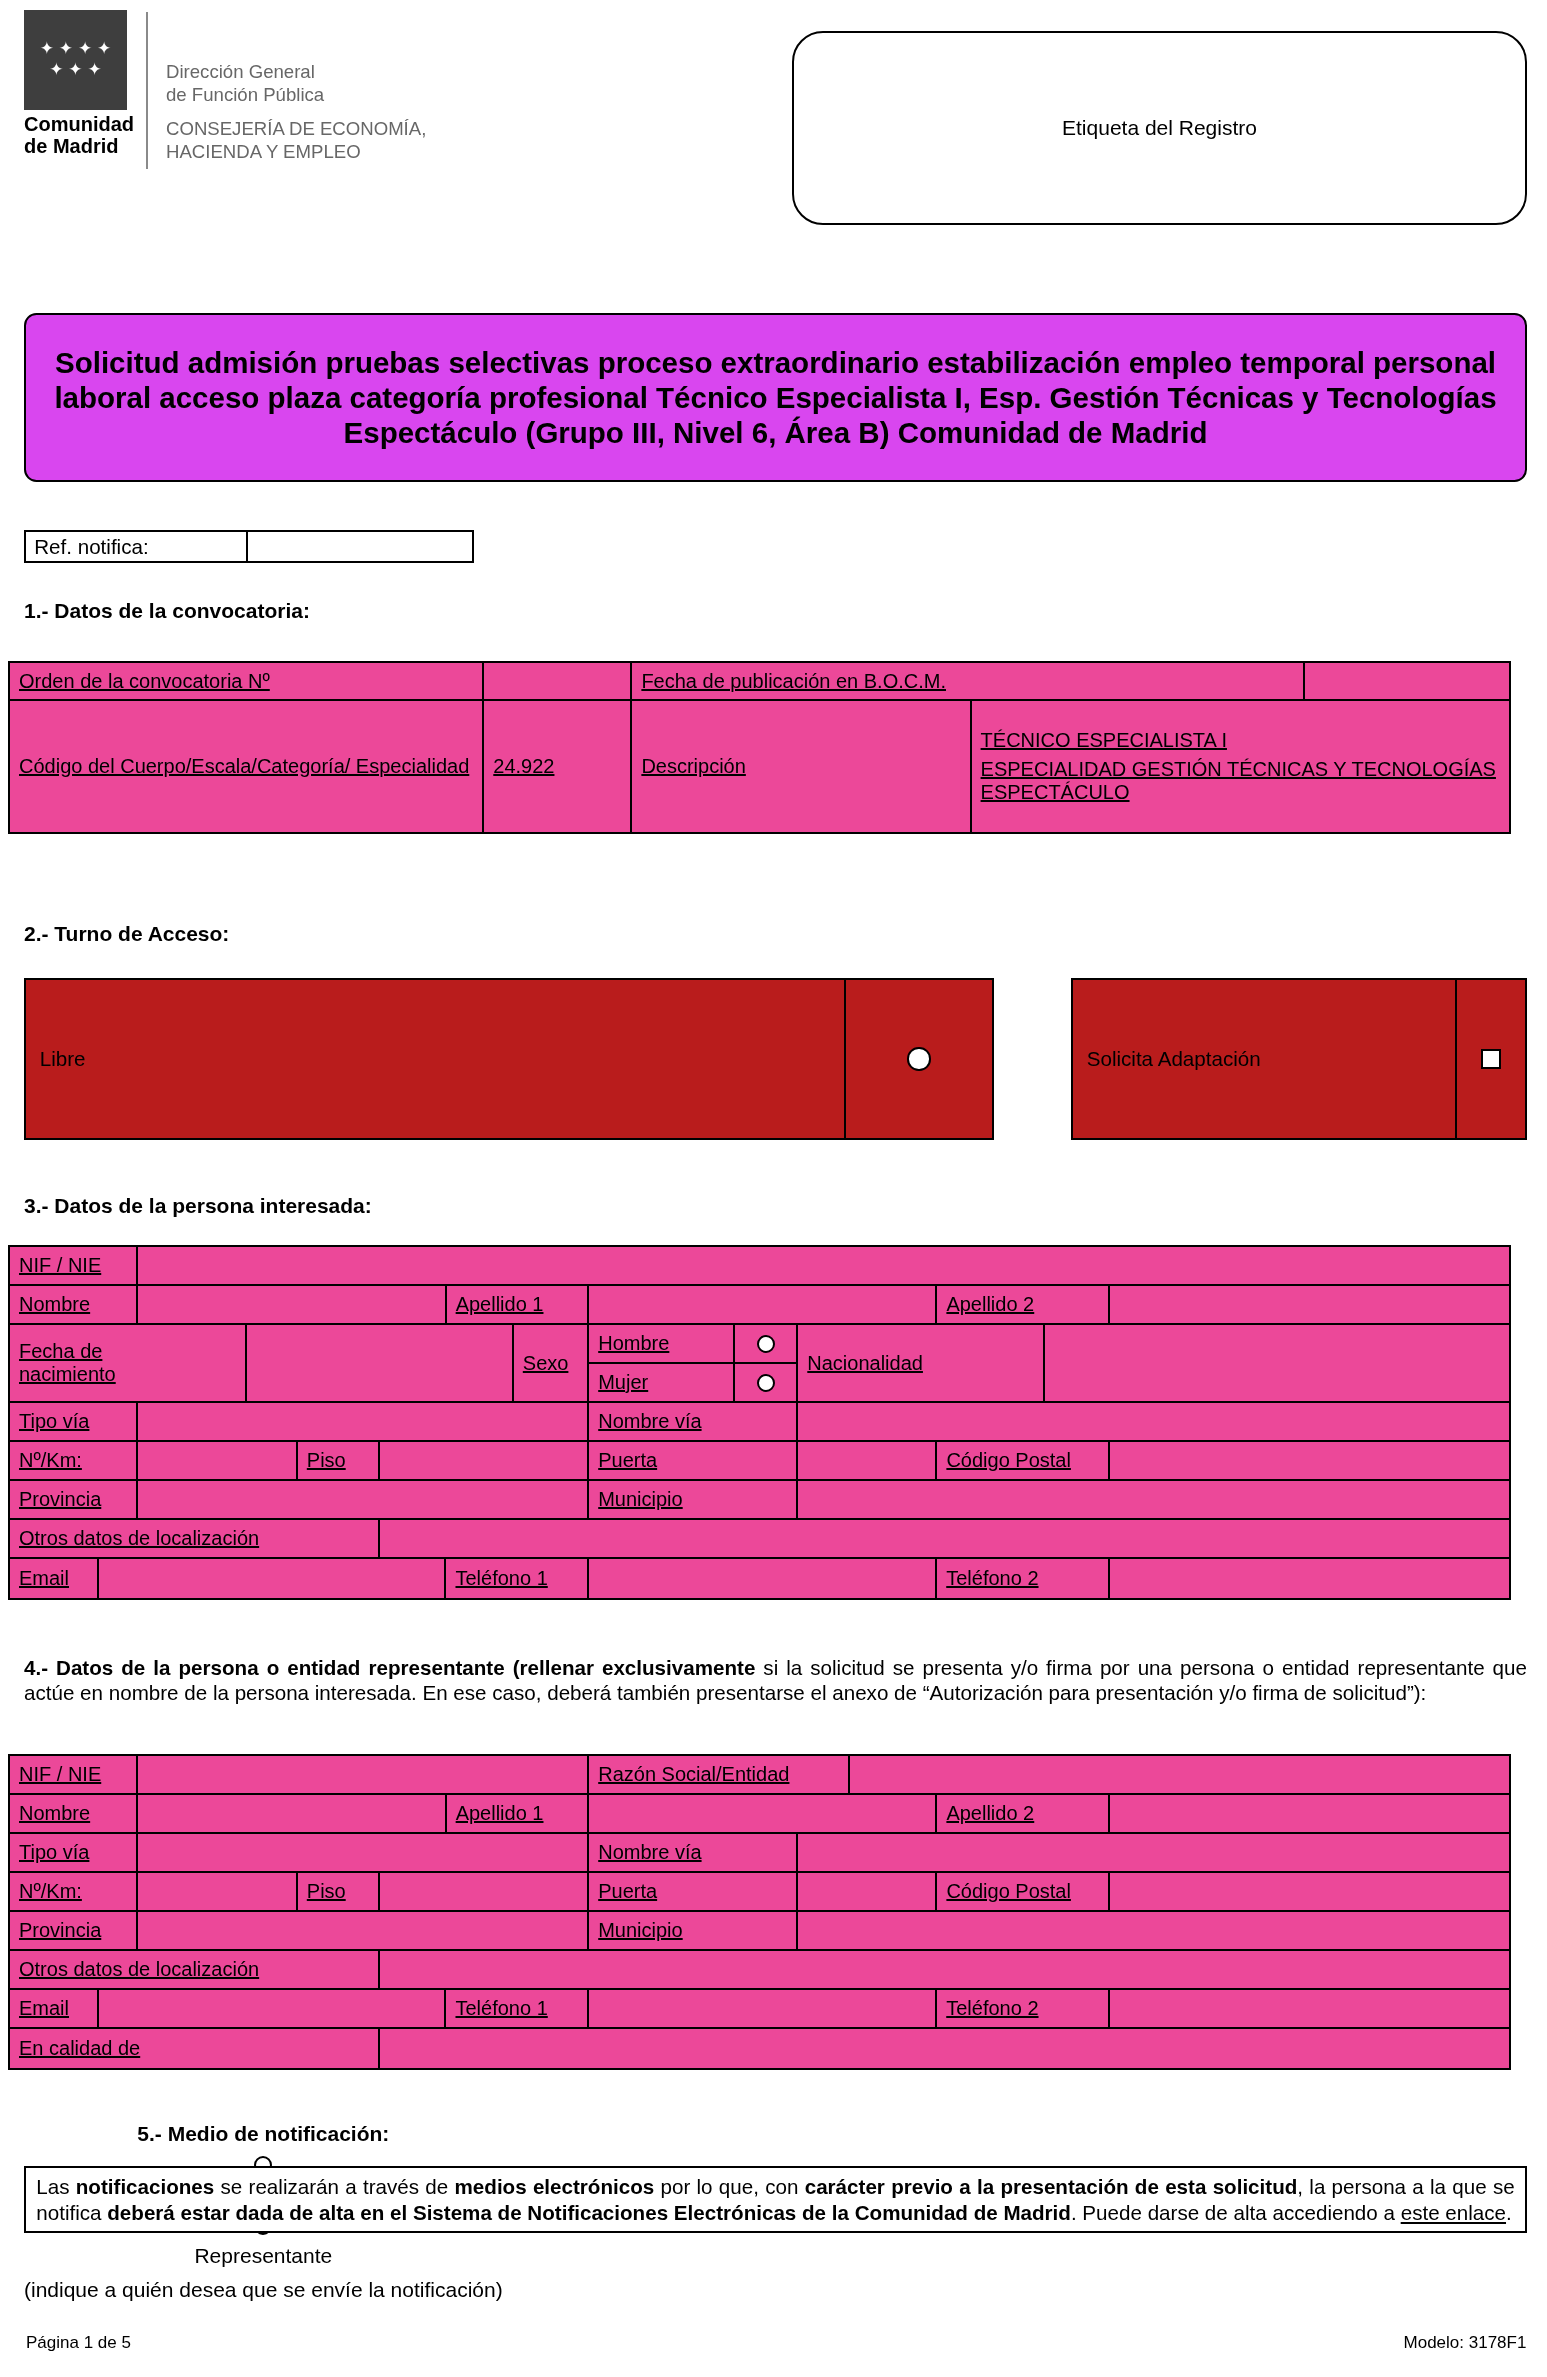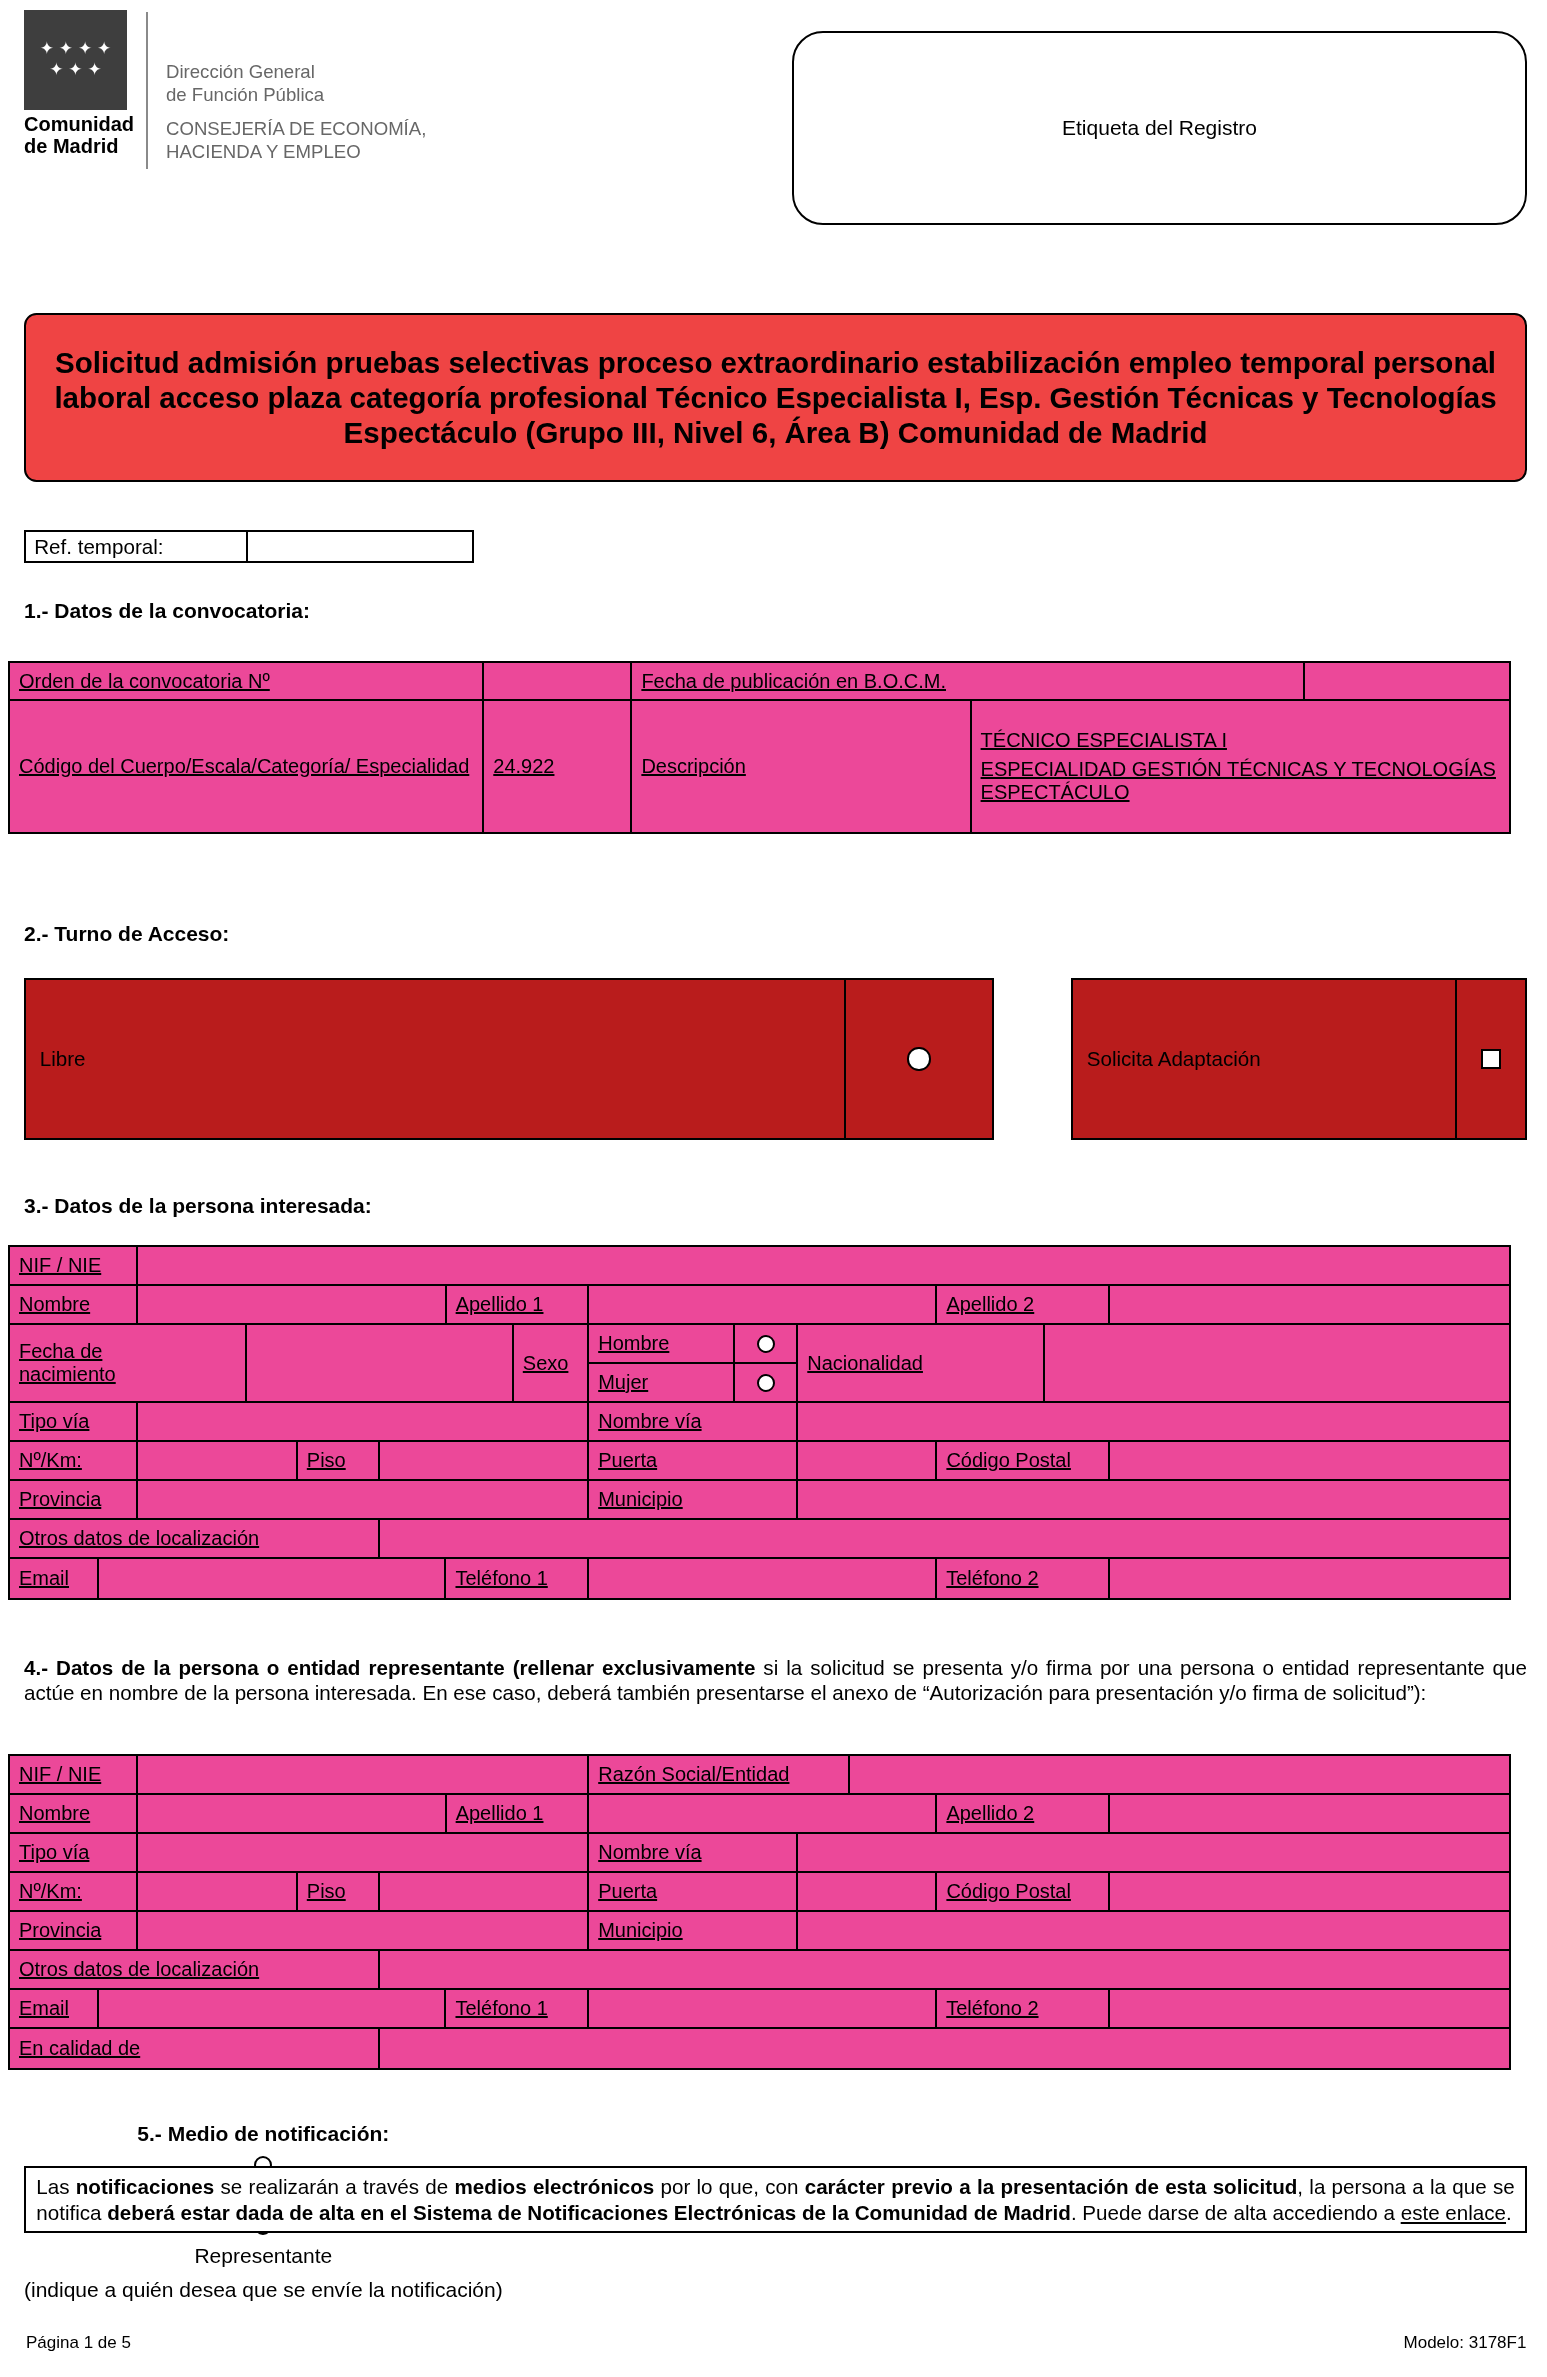--- a/index.html
+++ b/index.html
@@ -10,21 +10,21 @@
   .flag{position:absolute;left:24px;top:9.6px;width:103px;height:100px;background:#3e3e3e;
         display:flex;flex-direction:column;align-items:center;justify-content:center;gap:2.7px;}
   .srow{color:#fff;font-size:17px;letter-spacing:4.8px;text-indent:4.8px;line-height:18.6px;}
   .brand{position:absolute;left:24px;top:113px;font-weight:bold;font-size:20px;line-height:22px;}
   .vline{position:absolute;left:146px;top:12.4px;width:2.1px;height:157px;background:#8a8a8a;}
   .org{position:absolute;left:166px;color:#676767;font-size:18.6px;line-height:23px;}
   .etiqueta{position:absolute;left:792px;top:31px;width:735px;height:194px;border:2.1px solid #000;
             border-radius:31px;display:flex;align-items:center;justify-content:center;font-size:21px;background:#fff;}
 
   
-  .titlebox{position:absolute;left:24px;top:313px;width:1503px;height:169px;background:#ef4444;
+  .titlebox{position:absolute;left:24px;top:313px;width:1503px;height:169px;background:#d946ef;
             border:2.1px solid #000;border-radius:12.4px;display:flex;align-items:center;justify-content:center;
             text-align:center;font-weight:bold;font-size:29.5px;line-height:35px;padding:0 25px;}
 
   
   .refbox{position:absolute;left:24px;top:530px;width:450px;height:33px;border:2.1px solid #000;display:flex;background:#fff;}
   .ref-label{width:222px;border-right:2.1px solid #000;display:flex;align-items:center;padding:0 8.2px;font-size:20.6px;}
   .ref-input{flex:1;}
 
   .sh{position:absolute;left:24px;font-size:21px;font-weight:bold;white-space:nowrap;}
 
@@ -93,21 +93,21 @@
   </div>
   <div class="etiqueta">
     <span>Etiqueta del Registro</span>
   </div>
 
   <div class="titlebox">
     <span>Solicitud admisión pruebas selectivas proceso extraordinario estabilización empleo temporal personal laboral acceso plaza categoría profesional Técnico Especialista I, Esp. Gestión Técnicas y Tecnologías Espectáculo (Grupo III, Nivel 6, Área B) Comunidad de Madrid</span>
   </div>
 
   <div class="refbox">
-    <div class="ref-label">Ref. temporal:</div>
+    <div class="ref-label">Ref. notifica:</div>
     <div class="ref-input"></div>
   </div>
 
   <div class="sh" style="top:599px">1.- Datos de la convocatoria:</div>
   <div class="ftable" style="top:661px">
     <div class="frow" style="height:38px">
       <div class="fcell" style="width:31.64%">Orden de la convocatoria Nº</div>
       <div class="fcell" style="width:9.88%"></div>
       <div class="fcell" style="width:44.90%">Fecha de publicación en B.O.C.M.</div>
       <div class="fcell" style="width:13.58%"></div>

